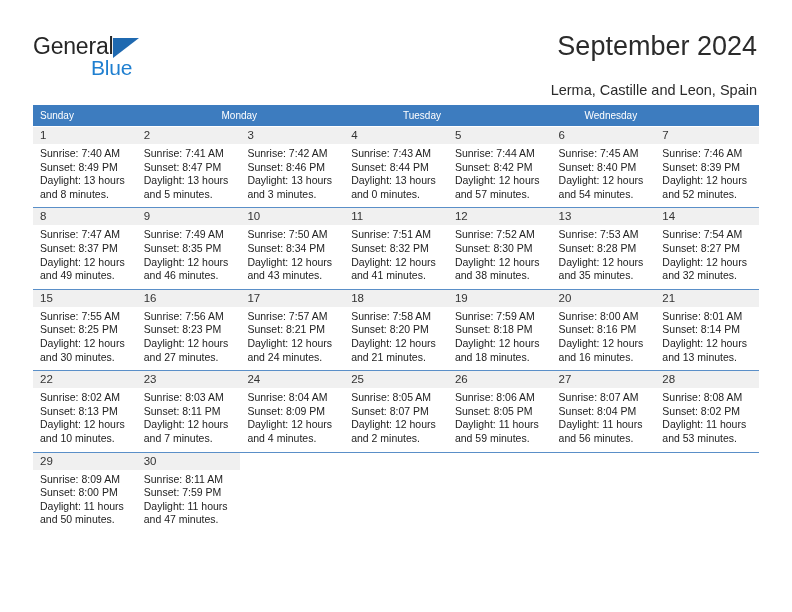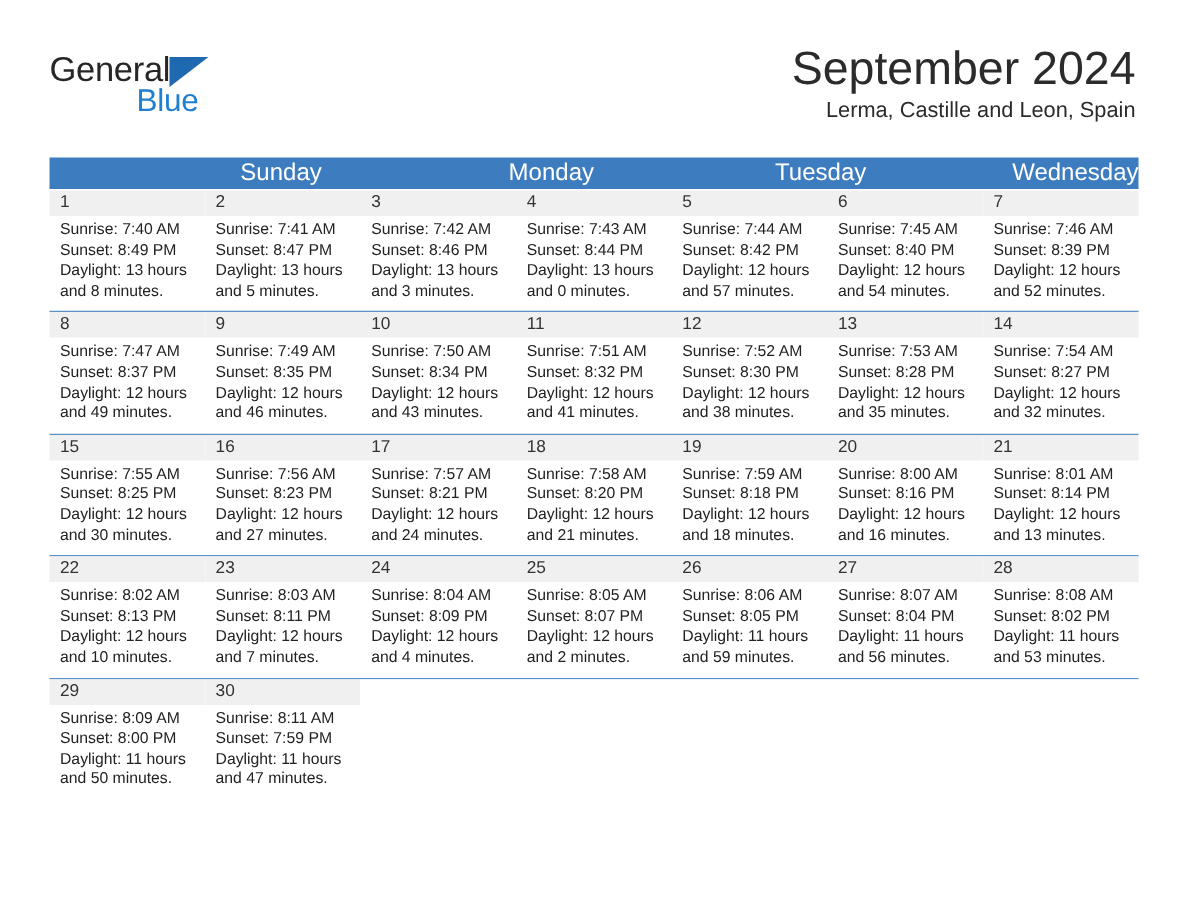--- a/index.html
+++ b/index.html
@@ -65,54 +65,53 @@
     letter-spacing: -0.2px;
   }
 
   .title-block {
     position: absolute;
     right: 35px;
     top: 30px;
     text-align: right;
   }
   .cal-title {
-    font-size: 31px;
+    font-size: 27px;
     color: #2b2b2b;
     line-height: 32px;
     white-space: nowrap;
   }
   .cal-subtitle {
     font-size: 14.5px;
     color: #2b2b2b;
     line-height: 20px;
-    margin-top: 2px;
+    margin-top: 18px;
     white-space: nowrap;
   }
 
   
   .calendar {
     position: absolute;
     left: 33px;
     top: 105px;
     width: 726px;
   }
   .weekdays {
     display: flex;
     background: #3d7cbf;
     height: 21px;
   }
   .weekday {
     flex: 1 1 0;
     color: #ffffff;
-    font-size: 16px;
+    font-size: 10px;
     line-height: 21px;
-    padding-left: 18px;
+    padding-left: 7px;
     box-sizing: border-box;
     white-space: nowrap;
-    text-align: right;
   }
   .week {
     display: flex;
     border-top: 1px solid #ffffff;
   }
   .week.sep {
     border-top: 1px solid #5a8fc8;
   }
   .daycell {
     flex: 1 1 0;

